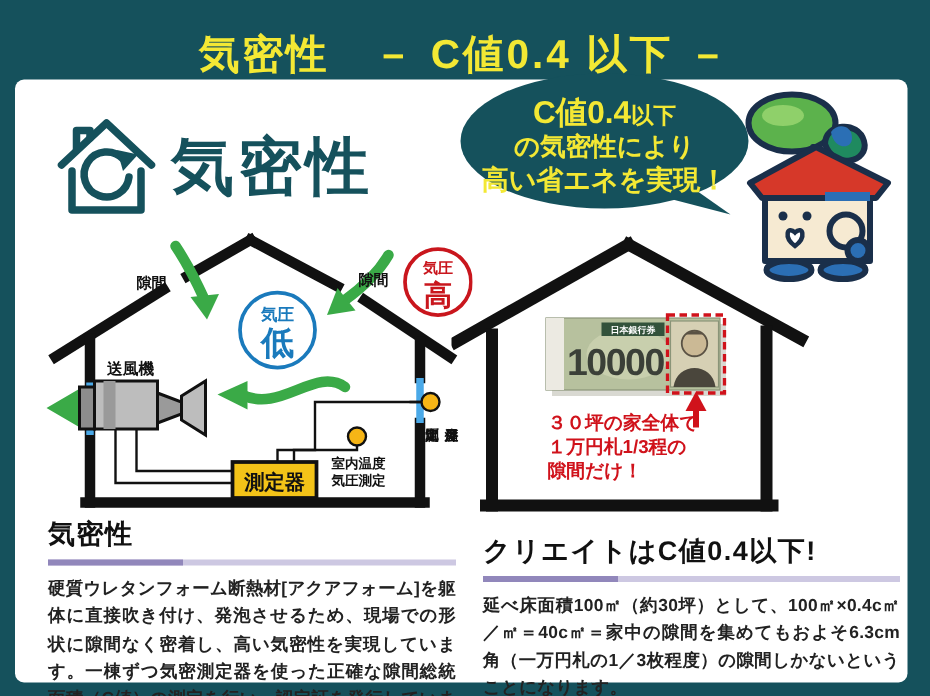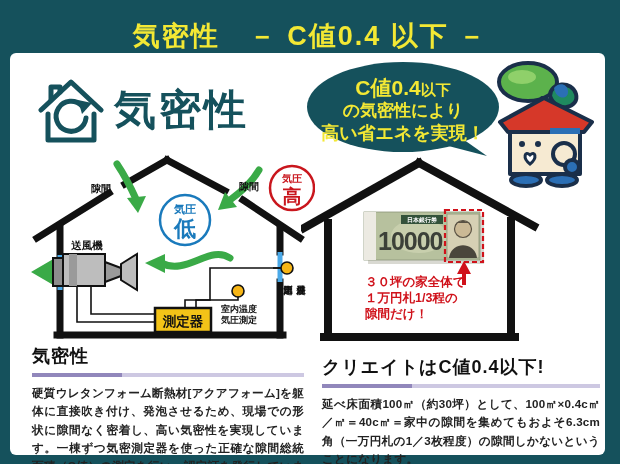--- a/index.html
+++ b/index.html
@@ -16,21 +16,21 @@
     color:#f3e834;font-size:27px;font-weight:800;letter-spacing:2px;margin-top:19px;
   }
   .panel{
     position:absolute;left:10px;top:53px;width:595px;height:402px;
     background:#ffffff;border-radius:6px;
   }
   .intro{position:absolute;left:38px;top:70px;display:flex;align-items:center;}
   .intro-title{
     color:#15515c;font-size:42px;font-weight:800;letter-spacing:3px;margin-left:10px;
   }
-  .bubble-wrap{position:absolute;left:305px;top:60px;width:200px;height:102px;}
+  .bubble-wrap{position:absolute;left:305px;top:47px;width:200px;height:102px;}
   .mascot-wrap{position:absolute;left:492px;top:56px;width:108px;height:132px;}
   .diagram-left{position:absolute;left:25px;top:150px;width:290px;height:196px;}
   .diagram-right{position:absolute;left:301px;top:155px;width:280px;height:192px;}
   .textblock{position:absolute;}
   .textblock.left{left:32px;top:344px;width:272px;}
   .textblock.right{left:322px;top:355px;width:278px;}
   .tb-heading{font-size:18px;font-weight:800;color:#111;letter-spacing:1px;}
   .tb-rule{height:4px;margin:5px 0 7px 0;background:#cdc8e2;position:relative;}
   .tb-rule .dark{position:absolute;left:0;top:0;height:4px;width:90px;background:#9187bb;}
   .tb-body{

